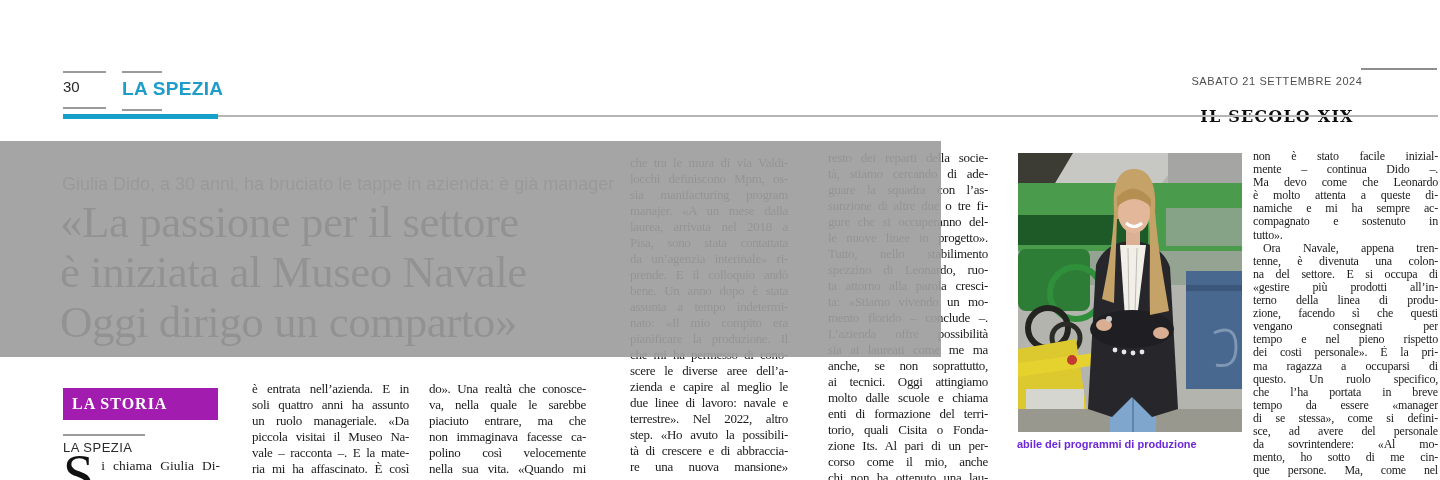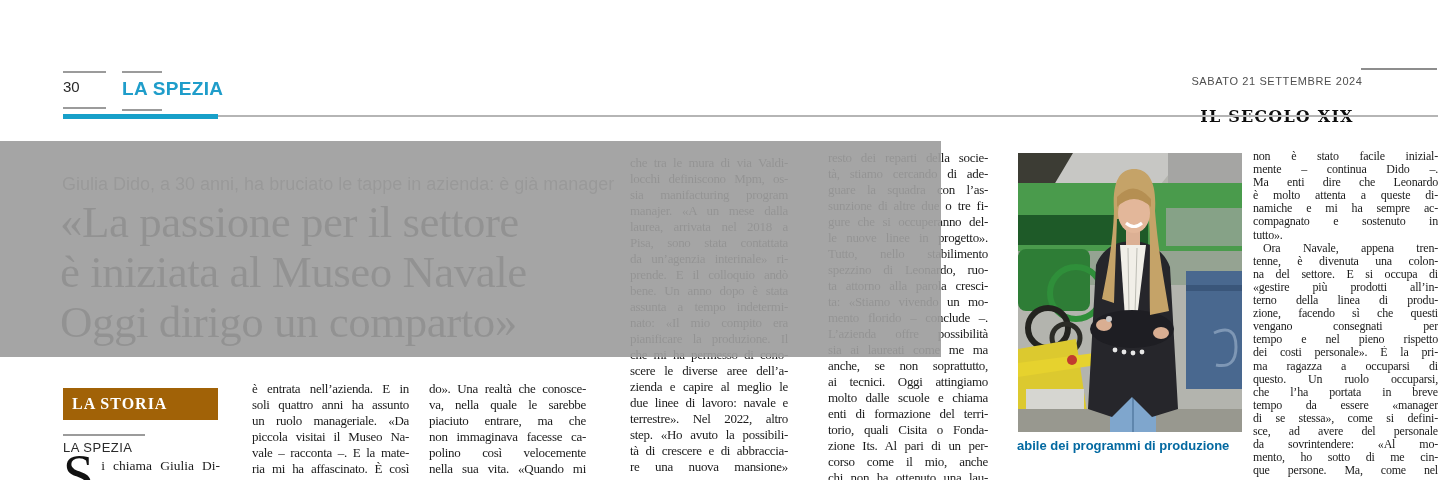--- a/index.html
+++ b/index.html
@@ -57,42 +57,42 @@
   #col2 { left:252px; top:381px; width:157px; height:99px; }
   #col3 { left:429px; top:381px; width:157px; height:99px; }
   #col4 { left:630px; top:155px; width:158px; height:325px; }
   #col5 { left:828px; top:150px; width:160px; height:330px; }
   #col6 { left:1253px; top:150px; width:185px; height:330px;
           font-size:12px; line-height:13.1px; letter-spacing:-0.2px; }
 
   
   .story-tag {
     position:absolute; left:63px; top:388px; width:155px; height:32px;
-    background:#a16207; color:#ffffff; font-family:"Liberation Serif", serif;
+    background:#a21caf; color:#ffffff; font-family:"Liberation Serif", serif;
     font-weight:bold; font-size:16px; letter-spacing:1px;
     line-height:32px; padding-left:9px; box-sizing:border-box;
   }
   .dateline { position:absolute; left:63px; top:434px; font-family:"Liberation Sans", sans-serif; }
   .dateline .mini-rule { width:82px; border-top:2px solid #9b9b9b; margin-bottom:4px; }
   .dateline-label { font-size:13px; letter-spacing:0.5px; color:#2b2b2b; }
   .lede { position:absolute; left:63px; top:452px; width:157px; height:28px; overflow:hidden;
           font-size:13.5px; line-height:16px; }
   .dropcap {
     float:left; font-size:56px; line-height:42px; margin:2px 7px 0 0;
     font-family:"Liberation Serif", serif; color:#111;
   }
   .lede .ln { text-align:justify; text-align-last:justify; padding-top:6px; }
 
   
   .photo { position:absolute; left:1018px; top:153px; width:224px; height:279px; overflow:hidden; }
   .photo svg { display:block; }
   .caption {
     position:absolute; left:1017px; top:438px; width:230px;
     font-family:"Liberation Sans", sans-serif; font-weight:bold;
-    font-size:13px; color:#0369a1;
+    font-size:11px; color:#6d28d9;
   }
 
   
   .dim-overlay {
     position:absolute; left:0; top:141px; width:941px; height:216px;
     background:rgba(157,157,157,0.92); z-index:6; pointer-events:none;
   }
 </style>
 </head>
 <body>
@@ -192,36 +192,36 @@
       <div class="ln">molto dalle scuole e chiama</div>
       <div class="ln">enti di formazione del terri-</div>
       <div class="ln">torio, quali Cisita o Fonda-</div>
       <div class="ln">zione Its. Al pari di un per-</div>
       <div class="ln">corso come il mio, anche</div>
       <div class="ln">chi non ha ottenuto una lau-</div>
     </div>
   <div id="col6" class="col">
       <div class="ln">non è stato facile inizial-</div>
       <div class="ln">mente – continua Dido –.</div>
-      <div class="ln">Ma enti dire che Leonardo</div>
+      <div class="ln">Ma devo come che Leonardo</div>
       <div class="ln">è molto attenta a queste di-</div>
       <div class="ln">namiche e mi ha sempre ac-</div>
       <div class="ln">compagnato e sostenuto in</div>
       <div class="ln" style="text-align-last: left;">tutto».</div>
       <div class="ln" style="text-indent: 10px;">Ora Navale, appena tren-</div>
       <div class="ln">tenne, è divenuta una colon-</div>
       <div class="ln">na del settore. E si occupa di</div>
       <div class="ln">«gestire più prodotti all’in-</div>
       <div class="ln">terno della linea di produ-</div>
       <div class="ln">zione, facendo sì che questi</div>
       <div class="ln">vengano consegnati per</div>
       <div class="ln">tempo e nel pieno rispetto</div>
       <div class="ln">dei costi personale». È la pri-</div>
       <div class="ln">ma ragazza a occuparsi di</div>
-      <div class="ln">questo. Un ruolo occuparsi,</div>
+      <div class="ln">questo. Un ruolo specifico,</div>
       <div class="ln">che l’ha portata in breve</div>
       <div class="ln">tempo da essere «manager</div>
       <div class="ln">di se stessa», come si defini-</div>
       <div class="ln">sce, ad avere del personale</div>
       <div class="ln">da sovrintendere: «Al mo-</div>
       <div class="ln">mento, ho sotto di me cin-</div>
       <div class="ln">que persone. Ma, come nel</div>
     </div>
 
   <div class="photo">

